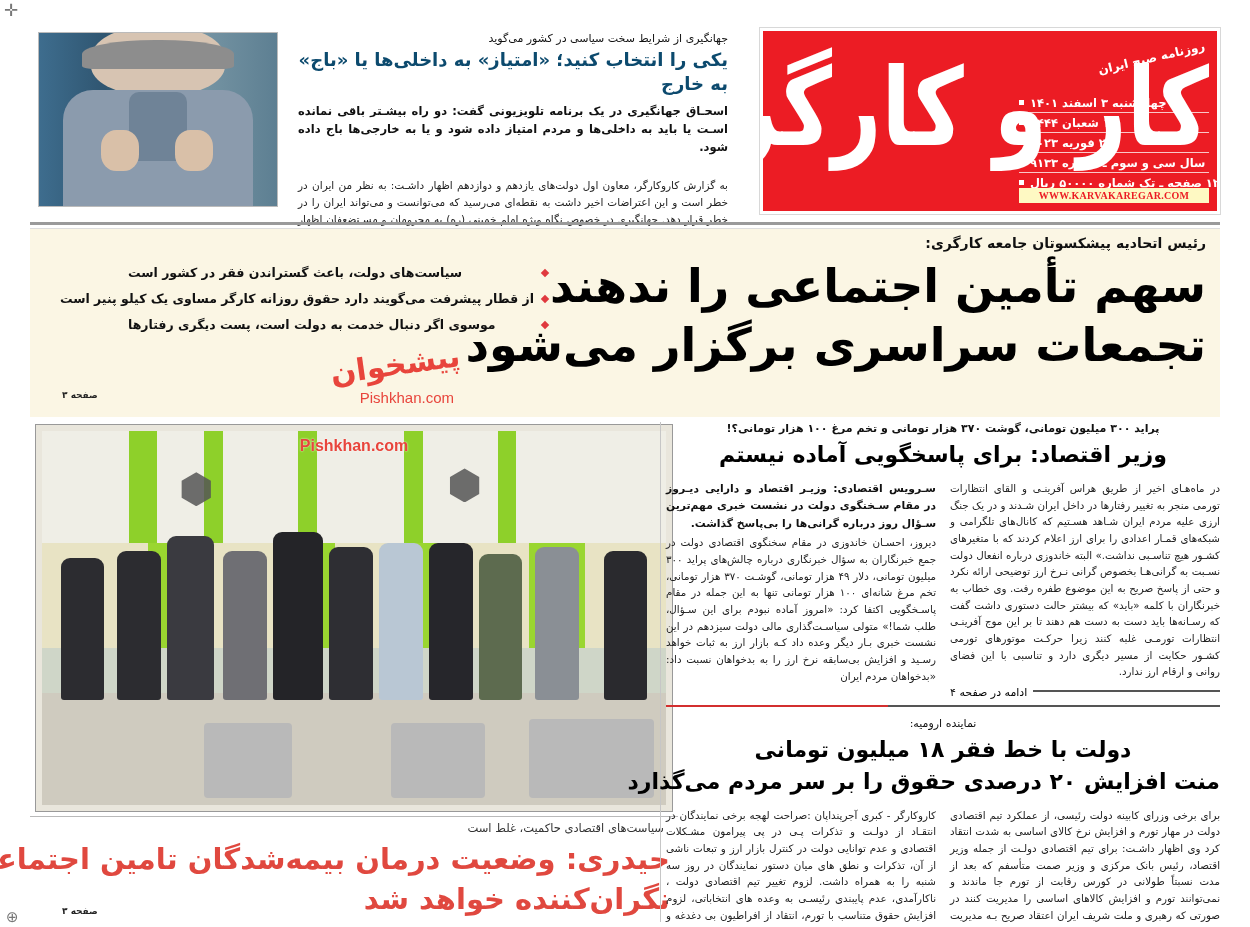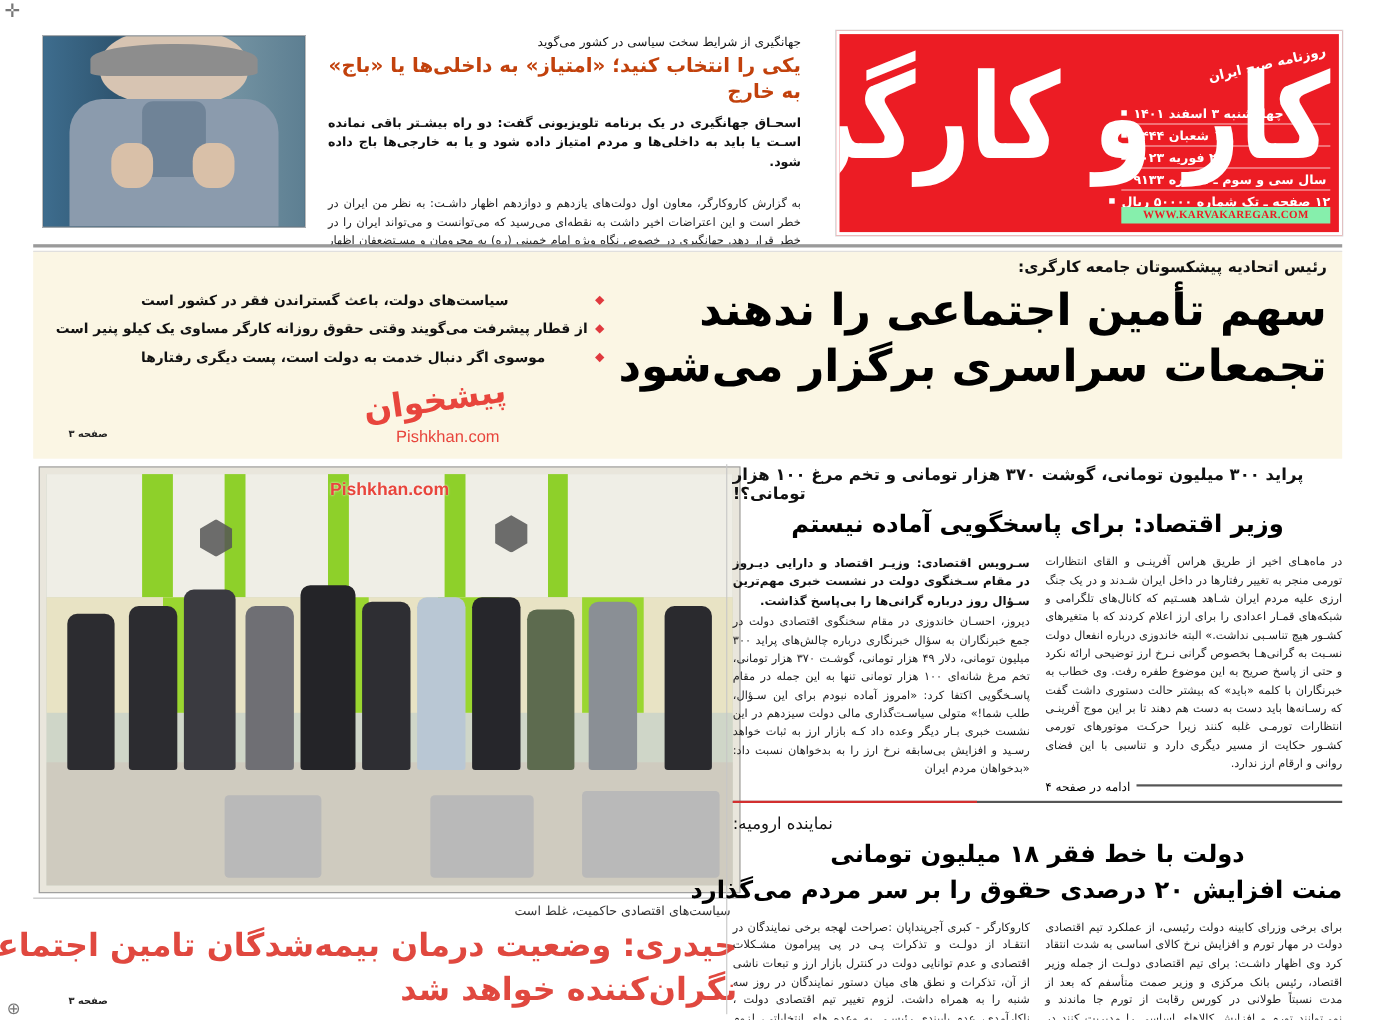--- a/index.html
+++ b/index.html
@@ -47,60 +47,60 @@
     text-align:right;
   }
   .mh-dates .row{
     display:flex;flex-direction:row-reverse;align-items:center;justify-content:flex-start;
     gap:6px;
     font-size:11.5px;font-weight:bold;color:#fff;
     padding:2.5px 0 2.5px 0;
     border-bottom:1px solid rgba(255,255,255,.75);
     white-space:nowrap;
   }
-  .mh-dates .row:last-of-type{border-bottom:none;justify-content:flex-end;}
+  .mh-dates .row:last-of-type{border-bottom:none;}
   .mh-bullet{width:5px;height:5px;background:#fff;display:inline-block;flex:0 0 auto;}
   .mh-url{
     position:absolute;right:8px;bottom:8px;width:190px;
-    background:#86efac;color:#ec1c24;
+    background:#fef9c3;color:#ec1c24;
     font-size:10px;font-weight:bold;text-align:center;
     letter-spacing:.3px;padding:2px 0;
     font-family:"Liberation Serif",serif;
   }
 
   
   .tl-article{position:absolute;left:0;top:0;width:700px;height:186px;}
   .tl-photo{
     position:absolute;left:8px;top:4px;width:240px;height:175px;
     border:1px solid #bbb;box-sizing:border-box;overflow:hidden;
     background:#2b4b63;
   }
   .tl-text{position:absolute;right:2px;top:0;width:430px;text-align:right;}
   .kicker{font-size:11px;color:#111;margin:4px 0 3px;font-weight:normal;}
-  .tl-head{font-size:18px;font-weight:bold;color:#c2410c;line-height:1.35;margin:0 0 5px;}
+  .tl-head{font-size:18px;font-weight:bold;color:#0c4a6e;line-height:1.35;margin:0 0 5px;}
   .tl-lead{font-size:11.5px;font-weight:bold;color:#111;line-height:1.6;margin:0 0 20px;text-align:justify;}
   .tl-body{font-size:10.5px;color:#222;line-height:1.62;text-align:justify;margin:0;}
   .cont{font-weight:normal;font-size:11px;color:#000;display:inline-block;margin-top:2px;}
   .tl-contwrap{text-align:left;margin-top:2px;}
 
   .hr-thick{position:absolute;left:30px;top:222px;width:1190px;height:3px;background:#9a9a9a;}
 
   
   .band{
     position:absolute;left:30px;top:228px;width:1190px;height:188px;
     background:#fbf6e4;border-top:1px solid #ddd;
   }
   .band-kicker{
     position:absolute;right:14px;top:6px;
     font-size:14px;font-weight:bold;color:#111;
   }
   .band-head{
     position:absolute;right:14px;top:28px;width:640px;
     text-align:right;
-    font-size:40px;font-weight:bold;color:#000;
+    font-size:46px;font-weight:bold;color:#000;
     line-height:1.28;letter-spacing:-1px;
   }
   .band-head div{white-space:nowrap;}
   .bullets{position:absolute;right:672px;top:36px;width:420px;text-align:left;}
   .bullets li{
     list-style:none;
     font-size:12.5px;font-weight:bold;color:#111;
     margin:0 0 11px 0;white-space:nowrap;
     position:relative;padding-right:14px;
   }
@@ -152,21 +152,21 @@
   .rh-head div{white-space:nowrap;}
   .sidelabel.s2{left:62px;top:906px;}
 
   
   .vdiv{position:absolute;left:660px;top:422px;width:1px;height:500px;background:#c6c6c6;}
 
   
   .rcol{position:absolute;left:666px;top:420px;width:554px;height:502px;}
   .art{position:relative;width:100%;}
   .art-kicker{
-    font-size:15px;color:#111;text-align:left;margin:2px 0 4px;font-weight:normal;
+    font-size:11px;color:#111;text-align:center;margin:2px 0 4px;font-weight:normal;
   }
   .art-kicker.bold{font-weight:bold;}
   .art-head{
     text-align:center;font-size:22px;font-weight:bold;color:#000;
     line-height:1.45;margin:0 0 9px;
   }
   .art-head div{white-space:nowrap;}
   .cols2{display:flex;flex-direction:row-reverse;gap:14px;}
   .col{flex:1;text-align:justify;}
   .col p{margin:0 0 2px;}
@@ -270,21 +270,21 @@
 
   <div class="band">
     <div class="band-kicker">رئیس اتحادیه پیشکسوتان جامعه کارگری:</div>
     <div class="band-head">
       <div>سهم تأمین اجتماعی را ندهند</div>
       <div>تجمعات سراسری برگزار می‌شود</div>
     </div>
     <div class="bullets">
       <ul>
         <li>سیاست‌های دولت، باعث گستراندن فقر در کشور است</li>
-        <li>از قطار پیشرفت می‌گویند وقتی حقوق روزانه کارگر مساوی یک کیلو پنیر است</li>
+        <li>از قطار پیشرفت می‌گویند دارد حقوق روزانه کارگر مساوی یک کیلو پنیر است</li>
         <li>موسوی اگر دنبال خدمت به دولت است، پست دیگری رفتارها</li>
       </ul>
     </div>
     <div class="pishkhan">پیشخوان</div>
     <div class="pishkhan-en">Pishkhan.com</div>
   </div>
   <div class="sidelabel s1">صفحه ۳</div>
 
   <div class="lower">
 

